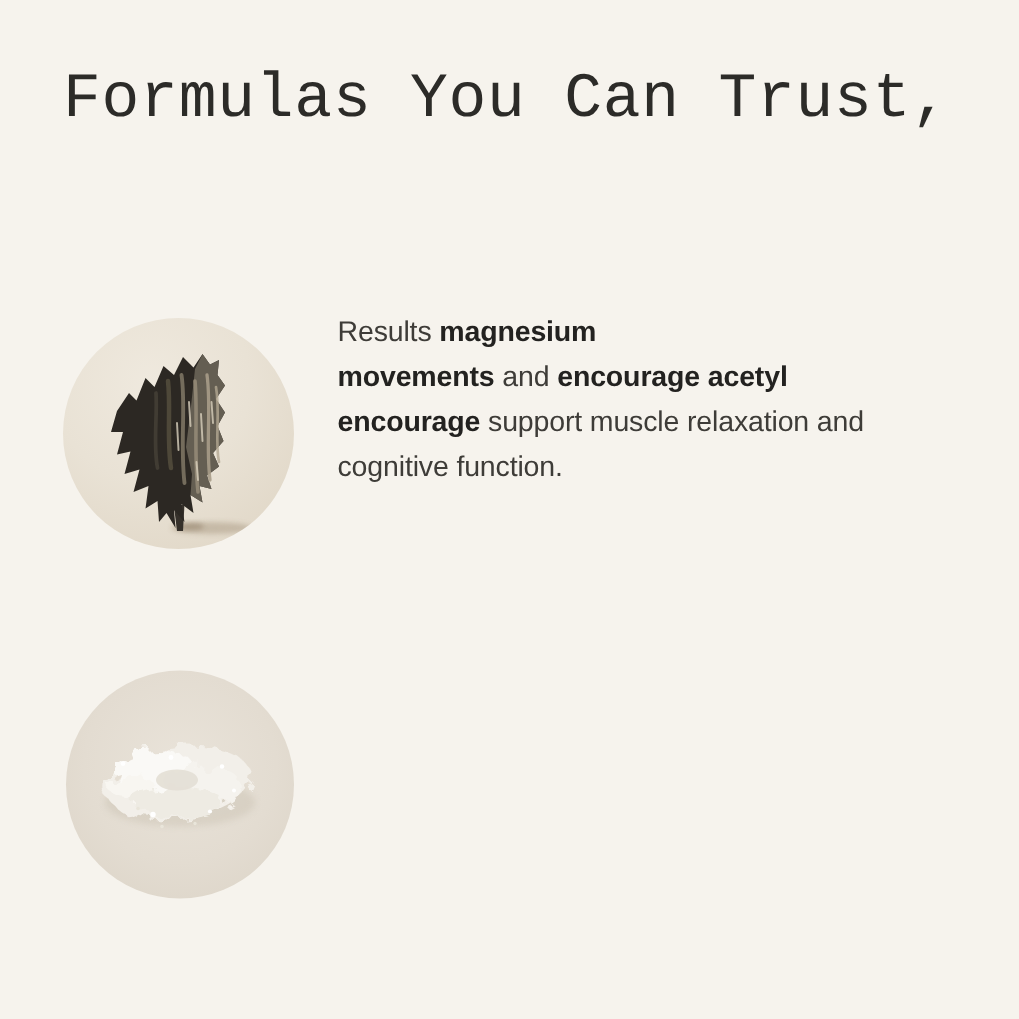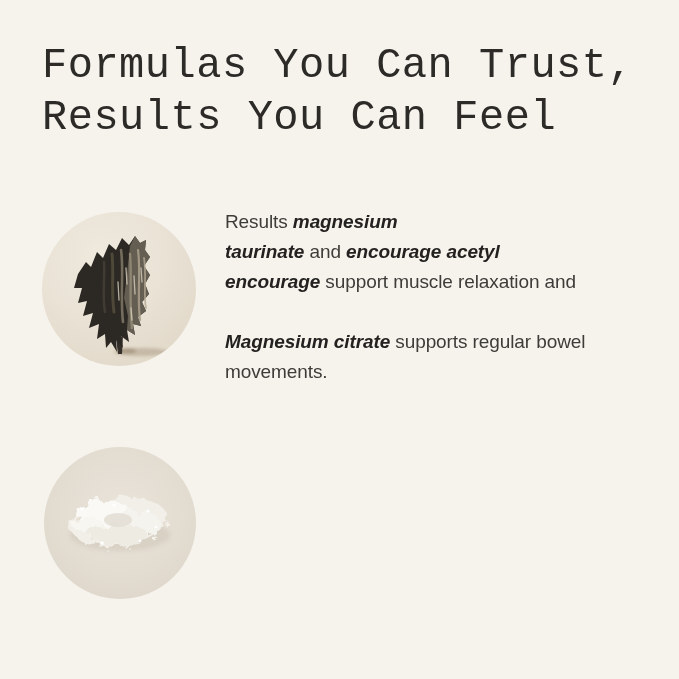--- a/index.html
+++ b/index.html
@@ -44,30 +44,29 @@
   }
 
   
   .text-col{
     position:absolute;left:225px;top:207px;width:432px;
     color:var(--body-color);
     font-size:19px;line-height:30px;
     letter-spacing:-0.1px;
   }
   .text-col p{margin:0 0 30px 0;}
-  .text-col b{color:var(--bold-color);font-weight:700;font-style:italic;}
+  .text-col b{color:var(--bold-color);font-weight:700;}
 </style>
 </head>
 <body>
 
 <div class="page">
 
   <h1 class="heading">
     <span class="hline">Formulas You Can Trust,</span>
-    <span class="hline">Results You Can Feel</span>
   </h1>
 
   <figure class="circle circle-mineral">
     <svg viewBox="0 0 154 154" aria-hidden="true">
       <defs>
         <filter id="mblur" x="-50%" y="-50%" width="200%" height="200%">
             <feGaussianBlur stdDeviation="1.6"></feGaussianBlur>
           </filter>
       </defs>
 
@@ -137,17 +136,16 @@
       </g>
       <g fill="#e9e5da">
         <circle cx="64" cy="104" r="1.2"></circle>
           <circle cx="86" cy="102" r="1.1"></circle>
           <circle cx="48" cy="92" r="1.2"></circle>
       </g>
     </svg>
   </figure>
 
   <div class="text-col">
-      <p><span>Results </span><b>magnesium</b><br><b>taurinate</b><span> and </span><b>encourage acetyl</b><br><b>encourage</b><span> support muscle relaxation and</span><br></p>
-      <p><b>Magnesium citrate</b><span> supports regular bowel</span><br><span>movements.</span></p>
+      <p><span>Results </span><b>magnesium</b><br><b>movements</b><span> and </span><b>encourage acetyl</b><br><b>encourage</b><span> support muscle relaxation and</span><br><span>cognitive function.</span></p>
     </div>
 
 </div>
 
 </body></html>

